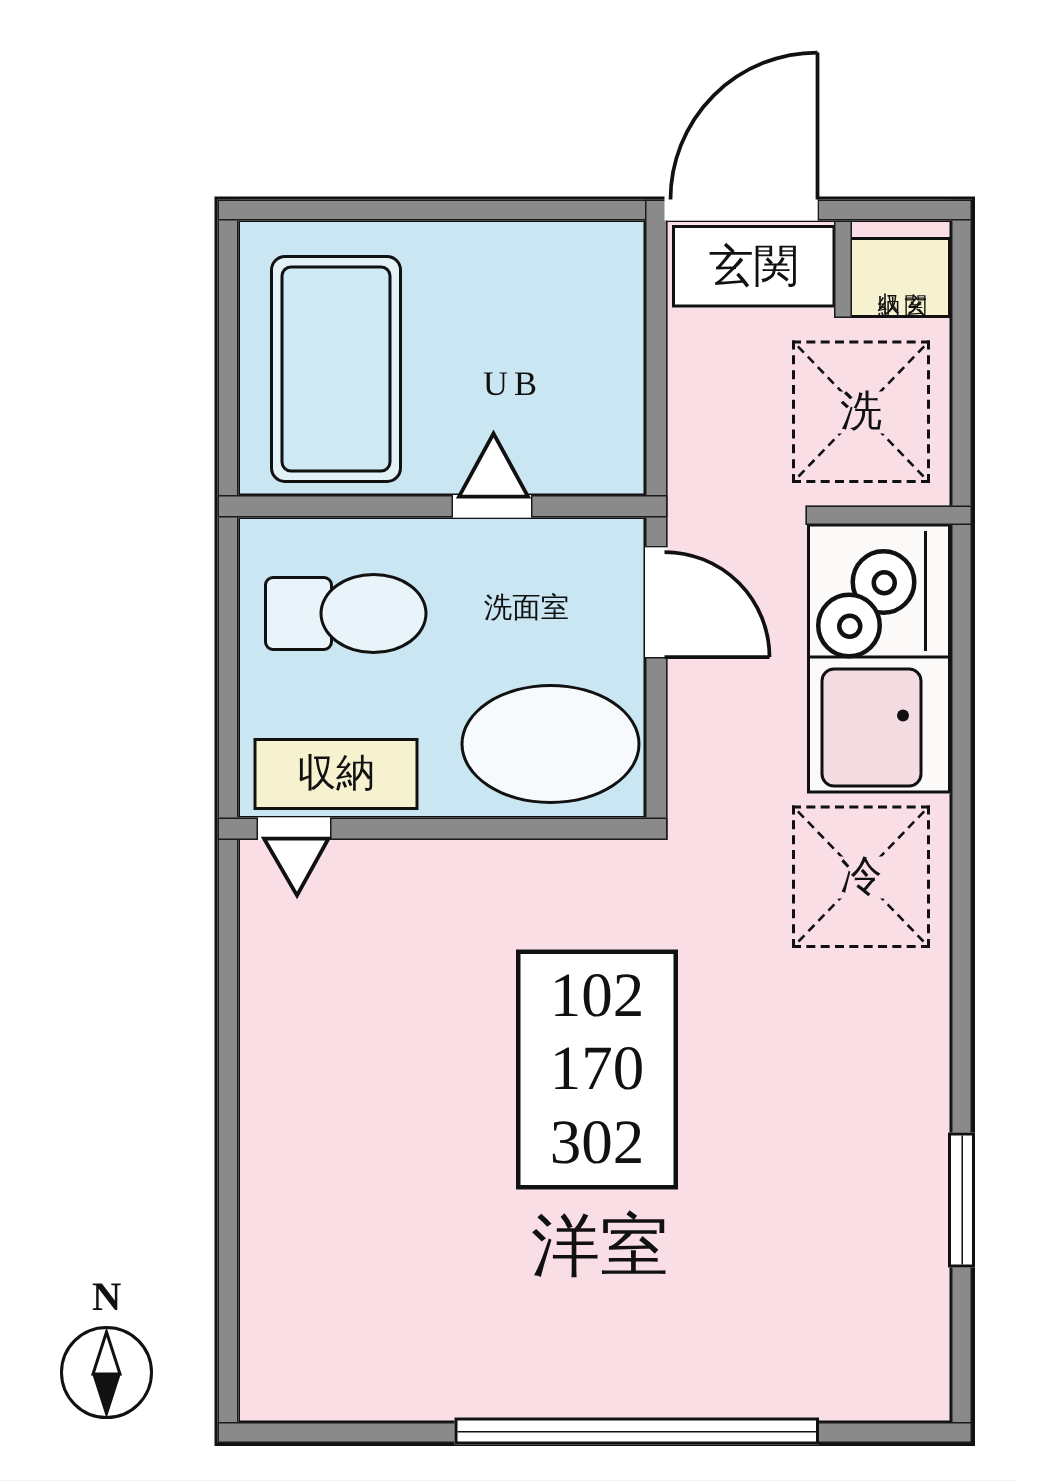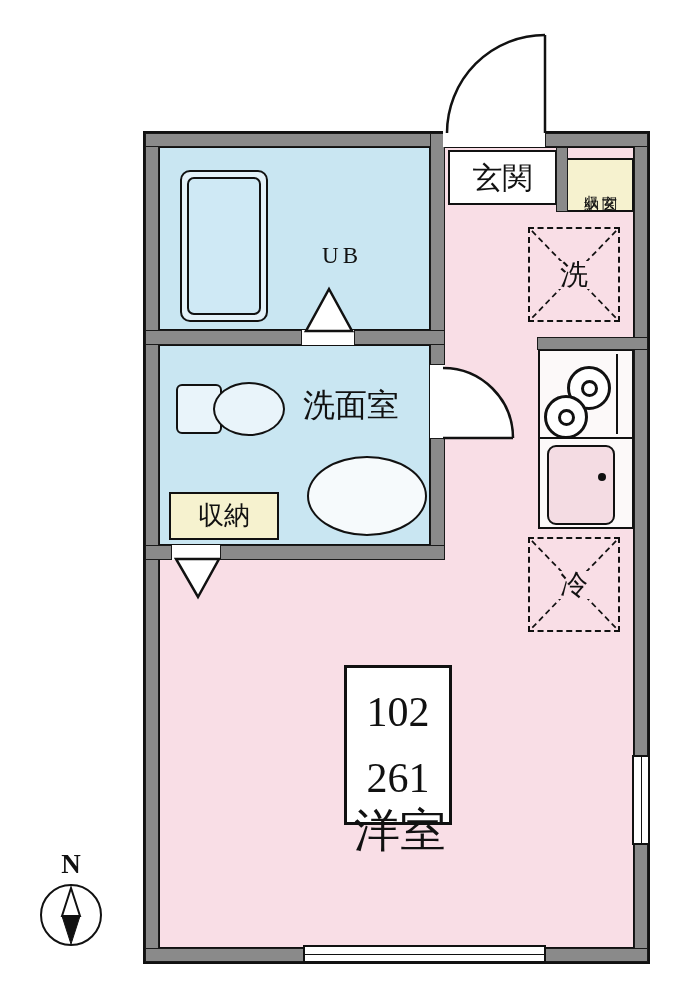--- a/index.html
+++ b/index.html
@@ -39,21 +39,21 @@
   #p-ubdoor{left:302px;top:330px;width:52px;height:15px;z-index:28;}
   #p-closet{left:172px;top:545px;width:48px;height:15px;z-index:28;}
   #p-washdoor{left:430px;top:365px;width:15px;height:73px;z-index:28;}
 
   
   #bathtub{left:180px;top:170px;width:88px;height:152px;border:2px solid #111;border-radius:10px;background:#e3f1f8;z-index:10;}
   #bathtub-in{left:5px;top:5px;right:5px;bottom:5px;position:absolute;border:2px solid #111;border-radius:7px;background:#cfe9f5;}
   #ub-label{left:290px;top:232px;width:100px;height:46px;font-size:23px;letter-spacing:.18em;text-indent:.18em;z-index:12;}
   #toilet-tank{left:176px;top:384px;width:46px;height:50px;border:2px solid #111;border-radius:6px;background:#e9f4fa;z-index:10;}
   #toilet-bowl{left:213px;top:382px;width:72px;height:54px;border:2px solid #111;border-radius:50%;background:#e9f4fa;z-index:11;}
-  #wash-label{left:283px;top:384px;width:136px;height:42px;font-size:32px;z-index:12;}
+  #wash-label{left:283px;top:384px;width:136px;height:42px;font-size:19px;z-index:12;}
   #vanity{left:307px;top:456px;width:120px;height:80px;border:2.5px solid #111;border-radius:50%;background:#f6fafc;z-index:10;}
   #closet{left:169px;top:492px;width:110px;height:48px;border:2px solid #111;background:#f6f2cf;font-size:26px;z-index:12;}
   #genkan{left:448px;top:150px;width:109px;height:55px;border:2px solid #111;background:#fff;font-size:30px;z-index:12;}
   #genkan-store{left:566px;top:158px;width:68px;height:54px;border:2px solid #111;background:#f6f2cf;display:flex;flex-direction:row;align-items:center;justify-content:center;gap:3px;z-index:12;}
   .vtext{writing-mode:vertical-rl;text-orientation:upright;font-size:15px;line-height:1;letter-spacing:2px;}
 
   .dashbox{border:2px dashed #111;z-index:10;}
   #washer{left:528px;top:227px;width:92px;height:95px;}
   #fridge{left:528px;top:537px;width:92px;height:95px;}
   .dash-label{position:absolute;left:50%;top:50%;transform:translate(-50%,-50%);background:#f9dee6;padding:0 3px;font-size:28px;line-height:1;}
@@ -62,21 +62,21 @@
   #kitchen{left:538px;top:349px;width:96px;height:180px;border:2.5px solid #111;background:#fcf9f9;z-index:10;}
   #stove-div{position:absolute;left:0;right:0;top:86px;border-top:2.5px solid #111;}
   #stove-line{position:absolute;left:76px;top:3px;height:80px;border-left:2px solid #111;}
   .burner{position:absolute;width:38px;height:38px;border:3px solid #111;border-radius:50%;background:#fff;display:flex;align-items:center;justify-content:center;}
   #burner1{left:27px;top:15px;}
   #burner2{left:4px;top:44px;}
   .burner-dot{width:11px;height:11px;border:3px solid #111;border-radius:50%;}
   #ksink{position:absolute;left:7px;top:94px;width:64px;height:76px;border:2.5px solid #111;border-radius:9px;background:#f4dce3;}
   #faucet{position:absolute;right:7px;top:26px;width:8px;height:8px;background:#111;border-radius:50%;}
 
-  #numbox{left:344px;top:633px;width:108px;height:160px;border:3px solid #111;background:#fff;display:flex;flex-direction:column;justify-content:space-evenly;z-index:12;margin-top:32px;}
+  #numbox{left:344px;top:633px;width:108px;height:160px;border:3px solid #111;background:#fff;display:flex;flex-direction:column;justify-content:space-evenly;z-index:12;}
   .num{font-size:42px;line-height:1;text-align:center;}
   #room-label{left:325px;top:800px;width:150px;height:62px;font-size:46px;z-index:12;}
 
   
   .window{position:absolute;background:#fff;border:2px solid #111;box-sizing:border-box;z-index:34;}
   #win-right{left:632px;top:755px;width:18px;height:90px;}
   #win-right-line{position:absolute;left:50%;top:0;bottom:0;border-left:1.5px solid #111;}
   #win-bottom{left:303px;top:945px;width:243px;height:18px;}
   #win-bottom-line{position:absolute;top:50%;left:0;right:0;border-top:1.5px solid #111;}
 
@@ -156,21 +156,22 @@
   <div class="burner" id="burner2">
       <div class="burner-dot"></div>
     </div>
   <div id="ksink">
     <div id="faucet"></div>
   </div>
 </div>
 
 <div class="abs" id="numbox">
   <div class="num">102</div>
-  <div class="num">261</div>
+  <div class="num">170</div>
+  <div class="num">302</div>
 </div>
 <div class="abs lbl" id="room-label">洋室</div>
 
 <div class="window" id="win-right">
   <div id="win-right-line"></div>
 </div>
 <div class="window" id="win-bottom">
   <div id="win-bottom-line"></div>
 </div>
 

